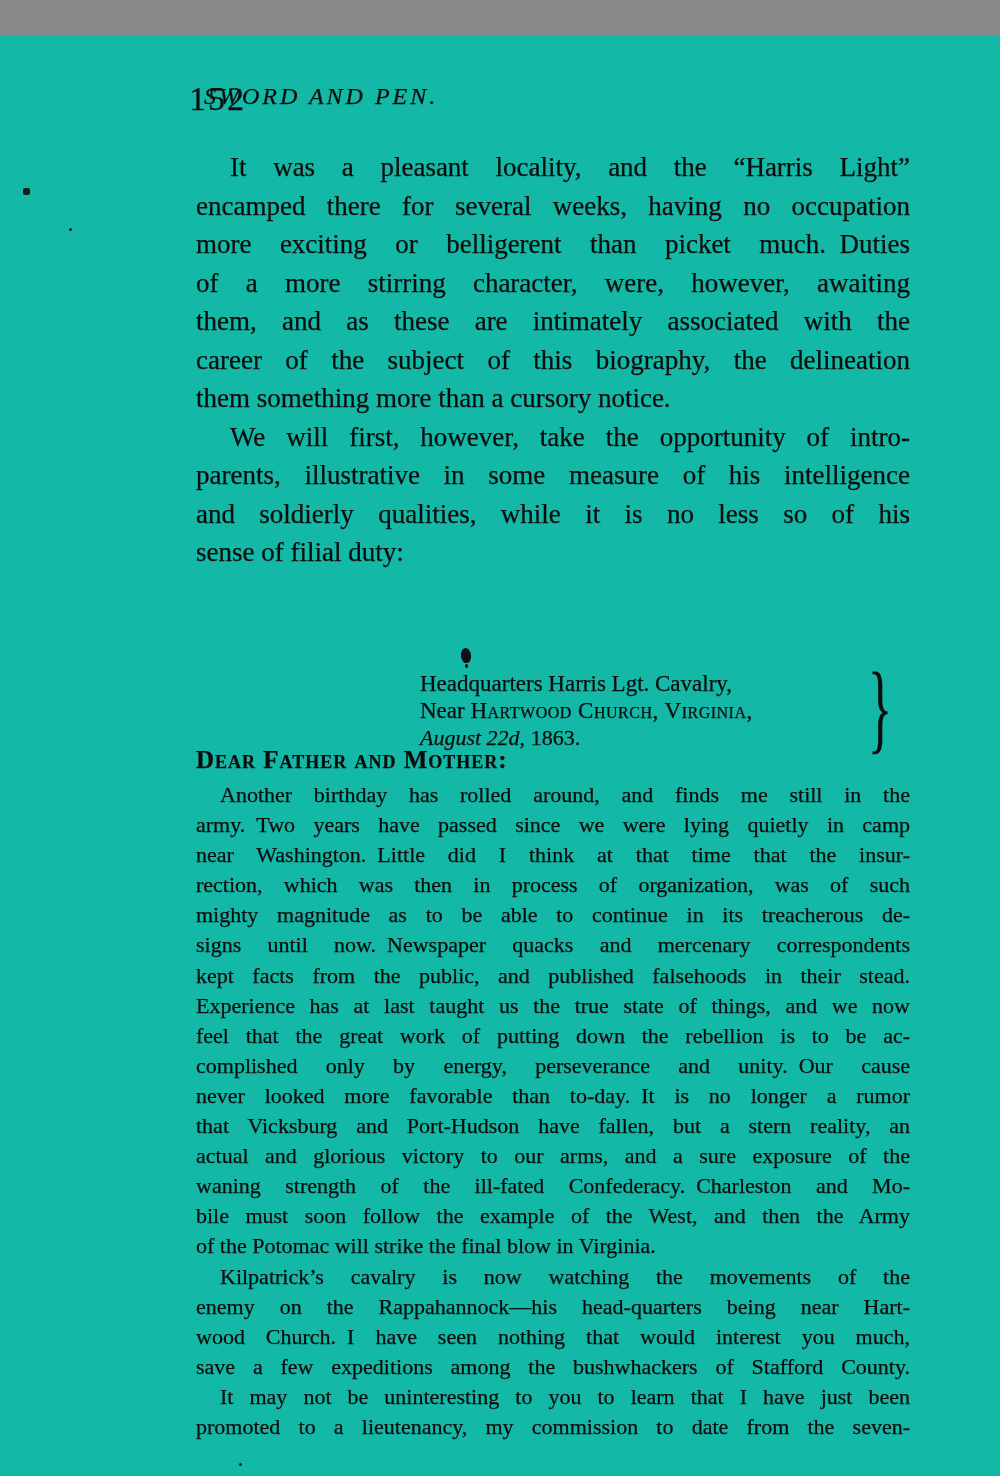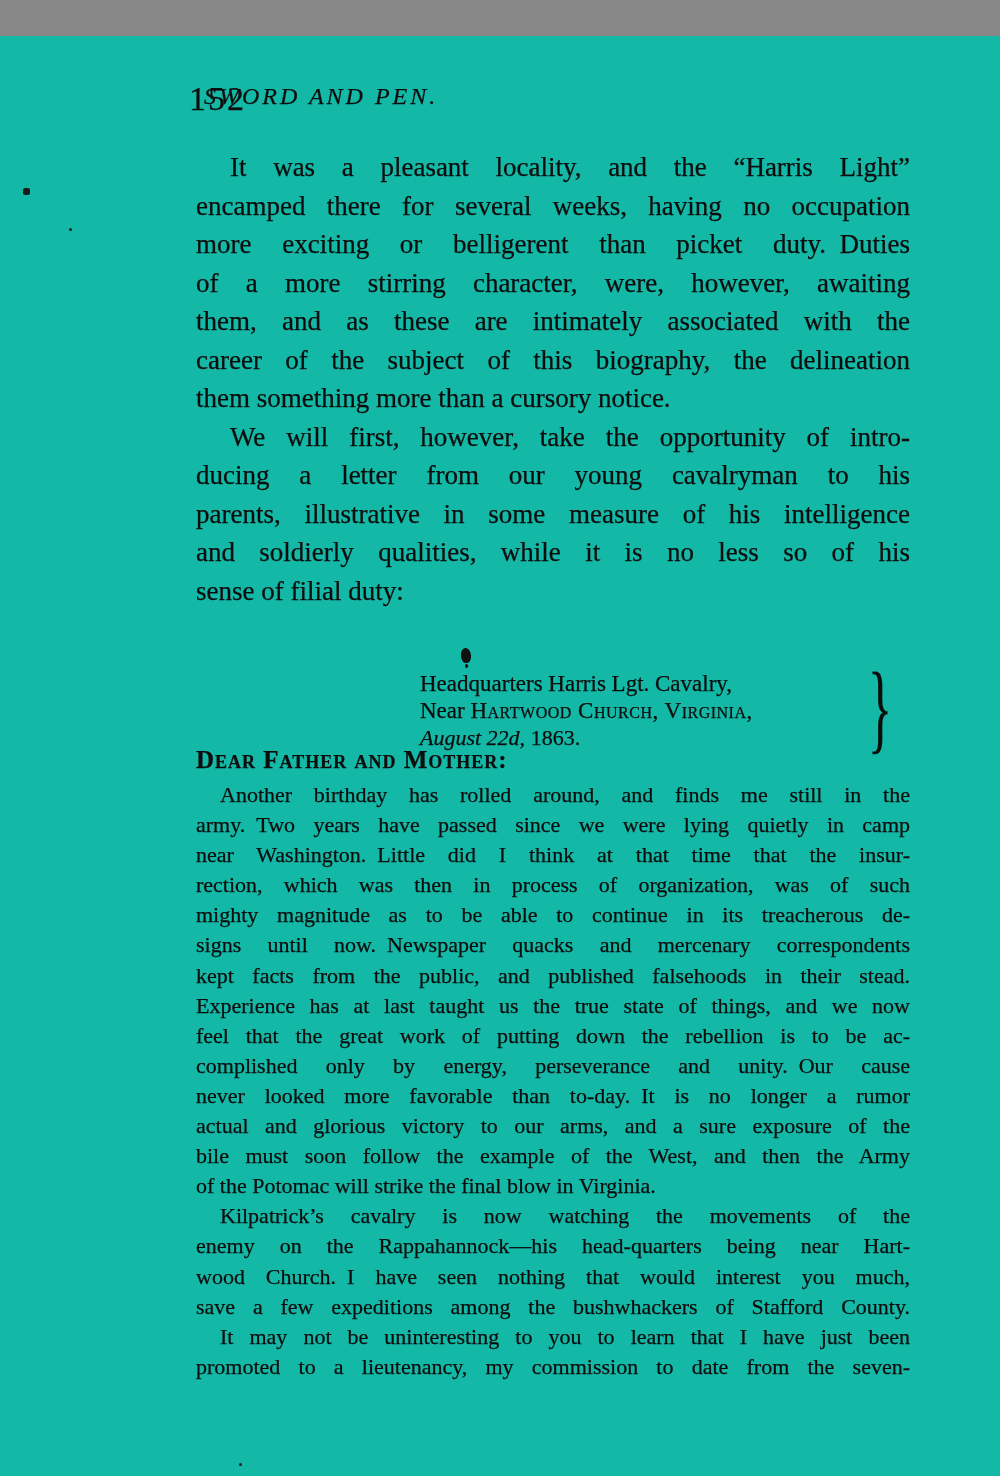--- a/index.html
+++ b/index.html
@@ -66,29 +66,28 @@
 
   <div class="header">
     <span class="pagenum">152</span>
     <span class="running">SWORD AND PEN.</span>
   </div>
 
   <div class="main-text">
     <div class="para">
         <div class="line indent">It was a pleasant locality, and the “Harris Light”</div>
         <div class="line">encamped there for several weeks, having no occupation</div>
-        <div class="line">more exciting or belligerent than picket duty. Duties</div>
+        <div class="line">more exciting or belligerent than picket much. Duties</div>
         <div class="line">of a more stirring character, were, however, awaiting</div>
         <div class="line">them, and as these are intimately associated with the</div>
         <div class="line">career of the subject of this biography, the delineation</div>
         <div class="line last">them something more than a cursory notice.</div>
       </div>
     <div class="para">
         <div class="line indent">We will first, however, take the opportunity of intro-</div>
-        <div class="line">ducing a letter from our young cavalryman to his</div>
         <div class="line">parents, illustrative in some measure of his intelligence</div>
         <div class="line">and soldierly qualities, while it is no less so of his</div>
         <div class="line last">sense of filial duty:</div>
       </div>
   </div>
 
   <div class="inkblot"></div>
 
   <div class="dateline">
     <div>Headquarters Harris Lgt. Cavalry,</div>
@@ -105,21 +104,23 @@
         <div class="line">army. Two years have passed since we were lying quietly in camp</div>
         <div class="line">near Washington. Little did I think at that time that the insur-</div>
         <div class="line">rection, which was then in process of organization, was of such</div>
         <div class="line">mighty magnitude as to be able to continue in its treacherous de-</div>
         <div class="line">signs until now. Newspaper quacks and mercenary correspondents</div>
         <div class="line">kept facts from the public, and published falsehoods in their stead.</div>
         <div class="line">Experience has at last taught us the true state of things, and we now</div>
         <div class="line">feel that the great work of putting down the rebellion is to be ac-</div>
         <div class="line">complished only by energy, perseverance and unity. Our cause</div>
         <div class="line">never looked more favorable than to-day. It is no longer a rumor</div>
+        <div class="line">that Vicksburg and Port-Hudson have fallen, but a stern reality, an</div>
         <div class="line">actual and glorious victory to our arms, and a sure exposure of the</div>
+        <div class="line">waning strength of the ill-fated Confederacy. Charleston and Mo-</div>
         <div class="line">bile must soon follow the example of the West, and then the Army</div>
         <div class="line last">of the Potomac will strike the final blow in Virginia.</div>
       </div>
     <div class="para">
         <div class="line indent">Kilpatrick’s cavalry is now watching the movements of the</div>
         <div class="line">enemy on the Rappahannock—his head-quarters being near Hart-</div>
         <div class="line">wood Church. I have seen nothing that would interest you much,</div>
         <div class="line">save a few expeditions among the bushwhackers of Stafford County.</div>
       </div>
     <div class="para">

